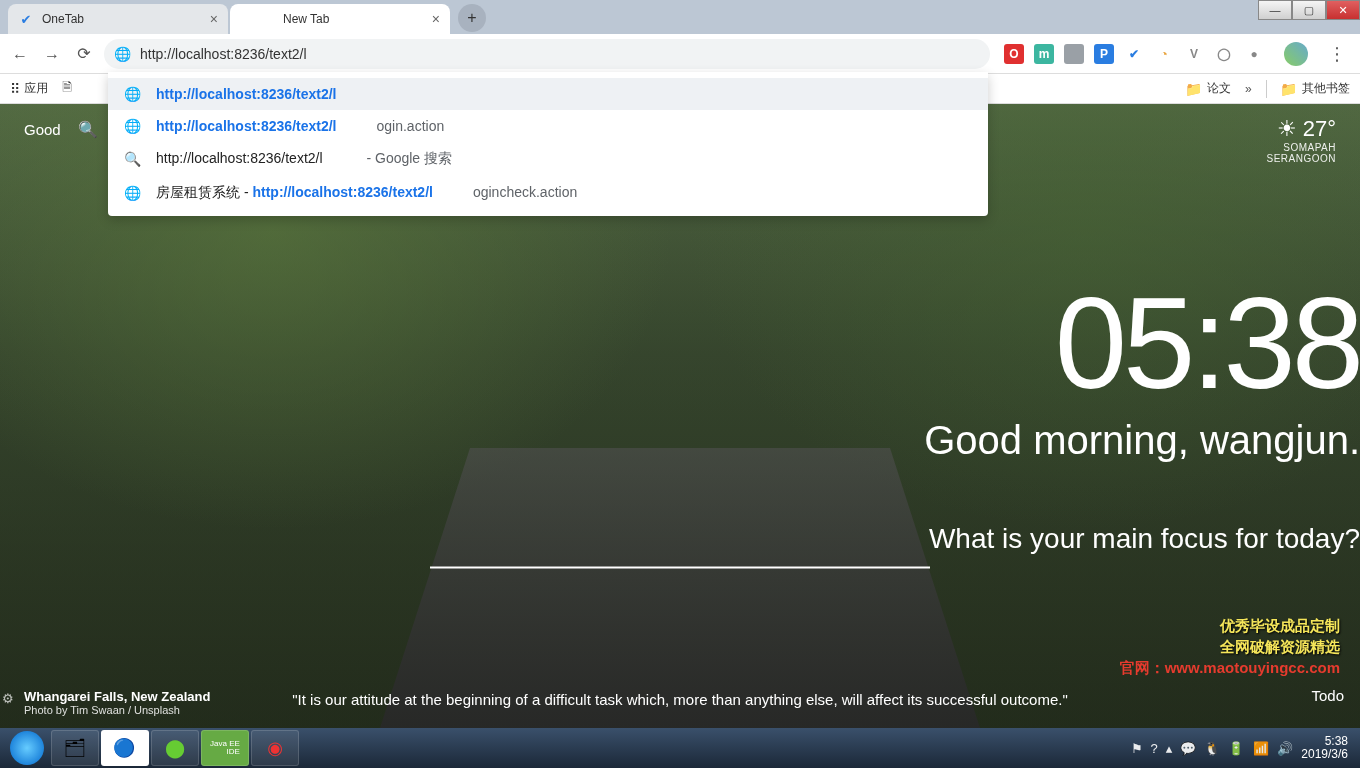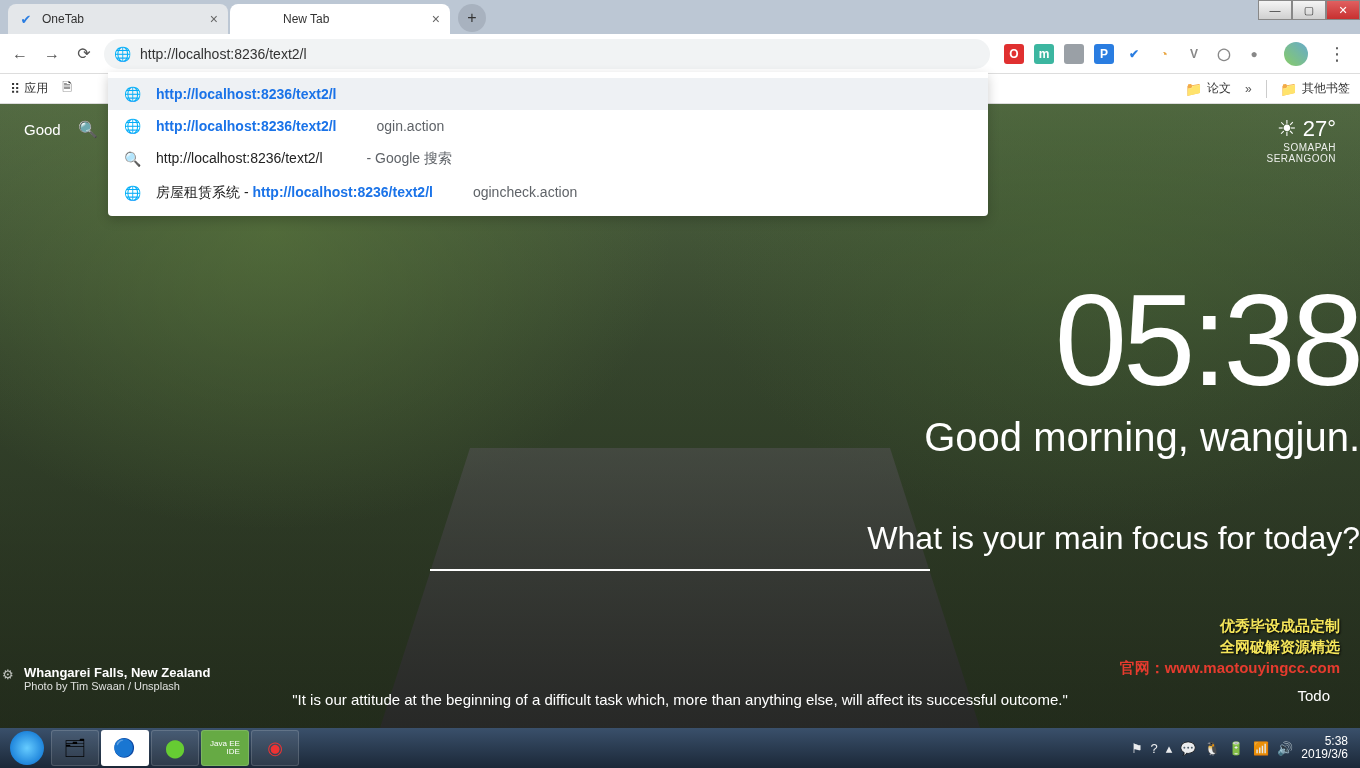--- a/index.html
+++ b/index.html
@@ -54,30 +54,30 @@
 .bridge { position:absolute; bottom:0; left:50%; transform:translateX(-50%); width:600px; height:280px; background: linear-gradient(180deg, rgba(80,80,80,0.6) 0%, rgba(40,40,40,0.9) 100%); clip-path: polygon(0 100%, 15% 0, 85% 0, 100% 100%); }
 
 .page-top { position: absolute; top: 16px; left: 24px; display: flex; align-items: center; gap: 18px; color: #fff; font-size: 15px; z-index:2; }
 .weather { position: absolute; top: 12px; right: 24px; text-align: right; color: #fff; z-index:2; }
 .weather .temp { font-size: 22px; font-weight: 300; display:flex; align-items:center; justify-content:flex-end; gap:6px; }
 .weather .loc { font-size: 10px; letter-spacing: 0.5px; opacity: 0.9; }
 
 .center { position: absolute; top: 46%; left: 50%; transform: translate(-50%,-50%); text-align: right; color: #fff; z-index:2; width:100%;margin-top:32px; }
 .clock { font-size: 130px; font-weight: 500; letter-spacing: -4px; line-height:1; }
 .greet { font-size: 40px; font-weight: 400; margin-top: 10px; }
-.focus-q { font-size: 32px; font-weight: 400; margin-top: 60px; }
+.focus-q { font-size: 28px; font-weight: 400; margin-top: 60px; }
 .focus-line { width: 500px; height: 2px; background: #fff; margin: 12px auto 0; }
 
-.credit { position: absolute; bottom: 36px; left: 24px; color: #fff; font-size: 13px; z-index:2; }
+.credit { position: absolute; bottom: 12px; left: 24px; color: #fff; font-size: 13px; z-index:2; }
 .credit .loc { font-weight: 600; }
 .credit .by { font-size: 11px; opacity: 0.85; }
 .credit::before { content:"⚙"; position:absolute; left:-22px; top:2px; color:#fff; opacity:0.7; font-size:13px; }
 
 .quote { position: absolute; bottom: 20px; left: 50%; transform: translateX(-50%); color: #fff; font-size: 15px; text-align: center; width: 60%; z-index:2; }
-.todo { position: absolute; bottom: 24px; right: 30px; color: #fff; font-size: 15px; z-index:2; cursor:pointer; }
+.todo { position: absolute; bottom: 24px; right: 16px; color: #fff; font-size: 15px; z-index:2; cursor:pointer; }
 
 .promo { position:absolute; bottom:50px; right:20px; text-align:right; font-size:15px; font-family: "KaiTi","STKaiti",serif; z-index:2; line-height:1.4; }
 .promo .y { color:#f5e65a; font-weight:bold; text-shadow:1px 1px 2px #000; }
 .promo .r { color:#e63b2e; font-weight:bold; }
 
 
 .taskbar { position: absolute; bottom: 0; left: 0; right: 0; height: 40px; background: linear-gradient(180deg,#3a506b,#1b2838); display: flex; align-items: center; padding: 0 4px; }
 .tb-btn { width: 48px; height: 36px; margin: 0 1px; border-radius: 3px; display: flex; align-items: center; justify-content: center; font-size: 18px; cursor: pointer; }
 .tb-btn.start { background: radial-gradient(circle,#6cf,#06c); border-radius:50%; width:34px; height:34px; margin:0 6px; }
 .tb-btn.app { background: rgba(255,255,255,0.08); border:1px solid rgba(255,255,255,0.15); }

